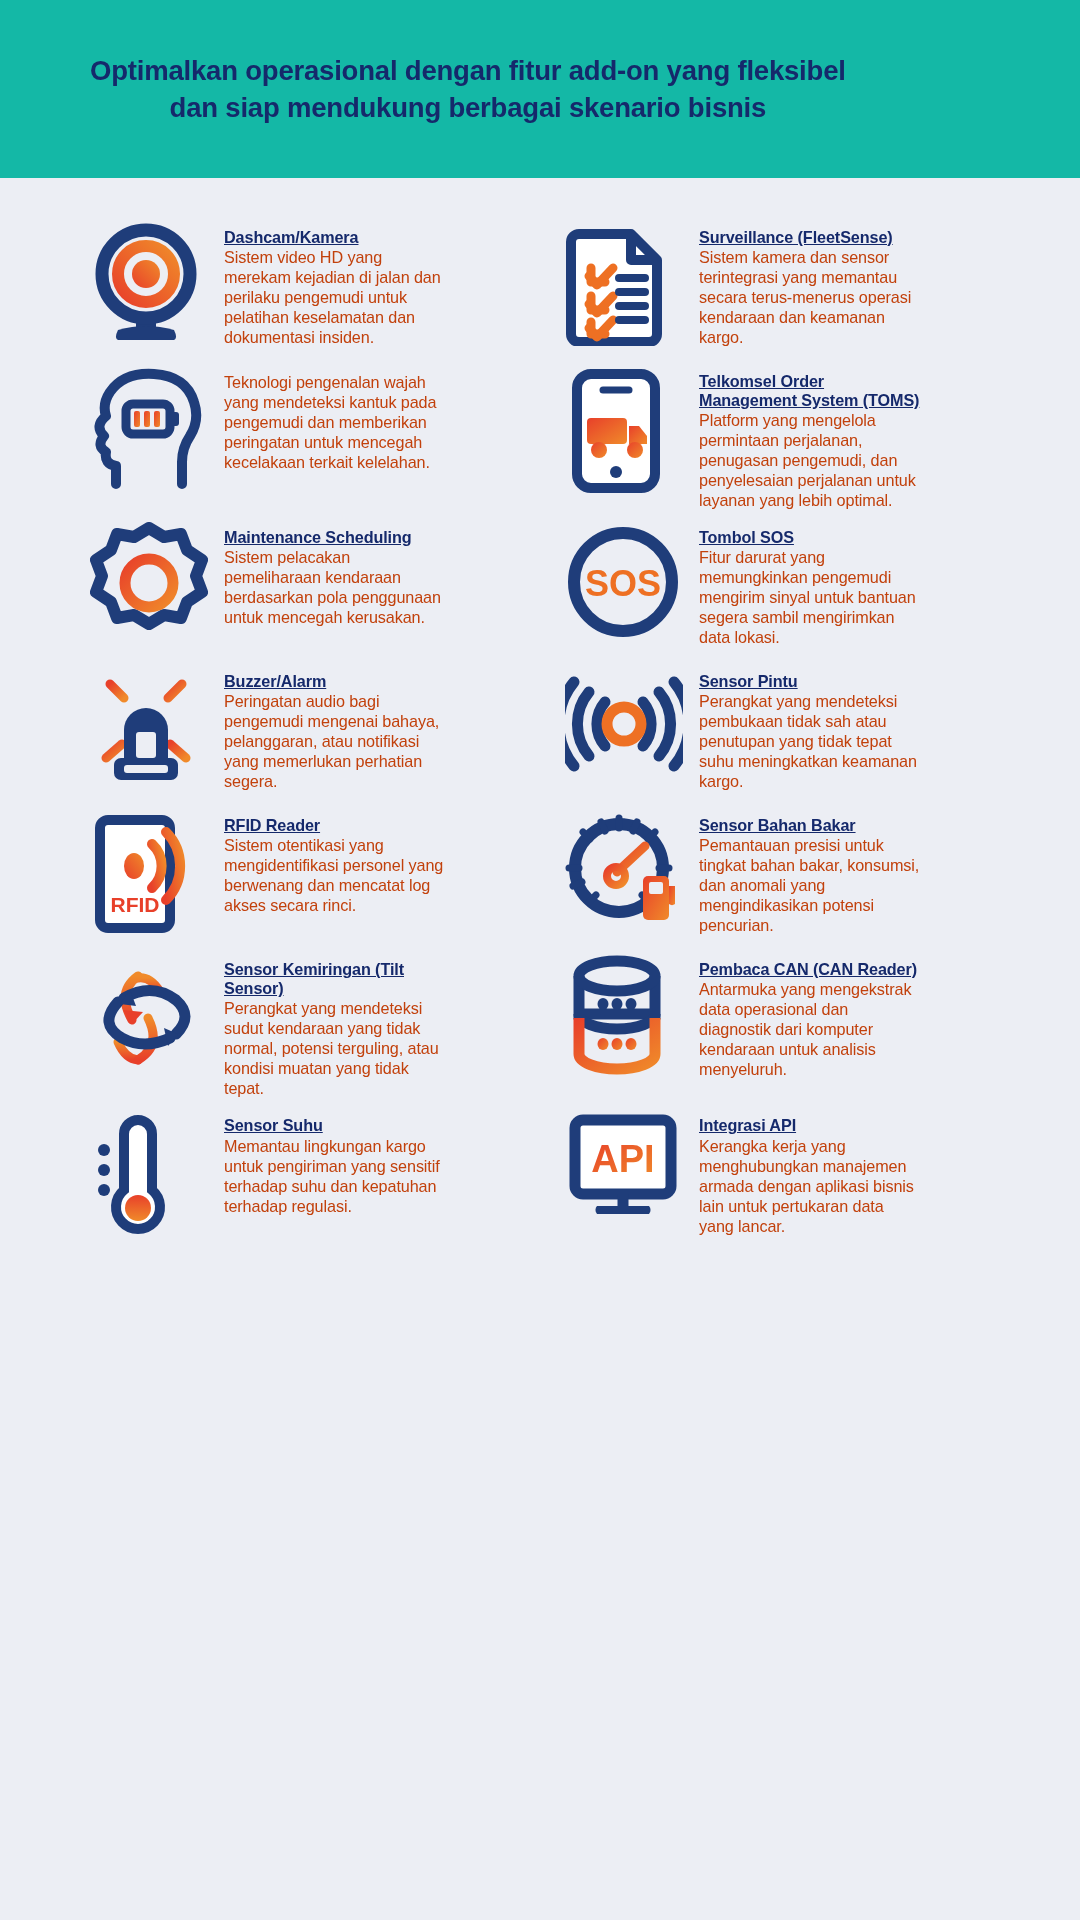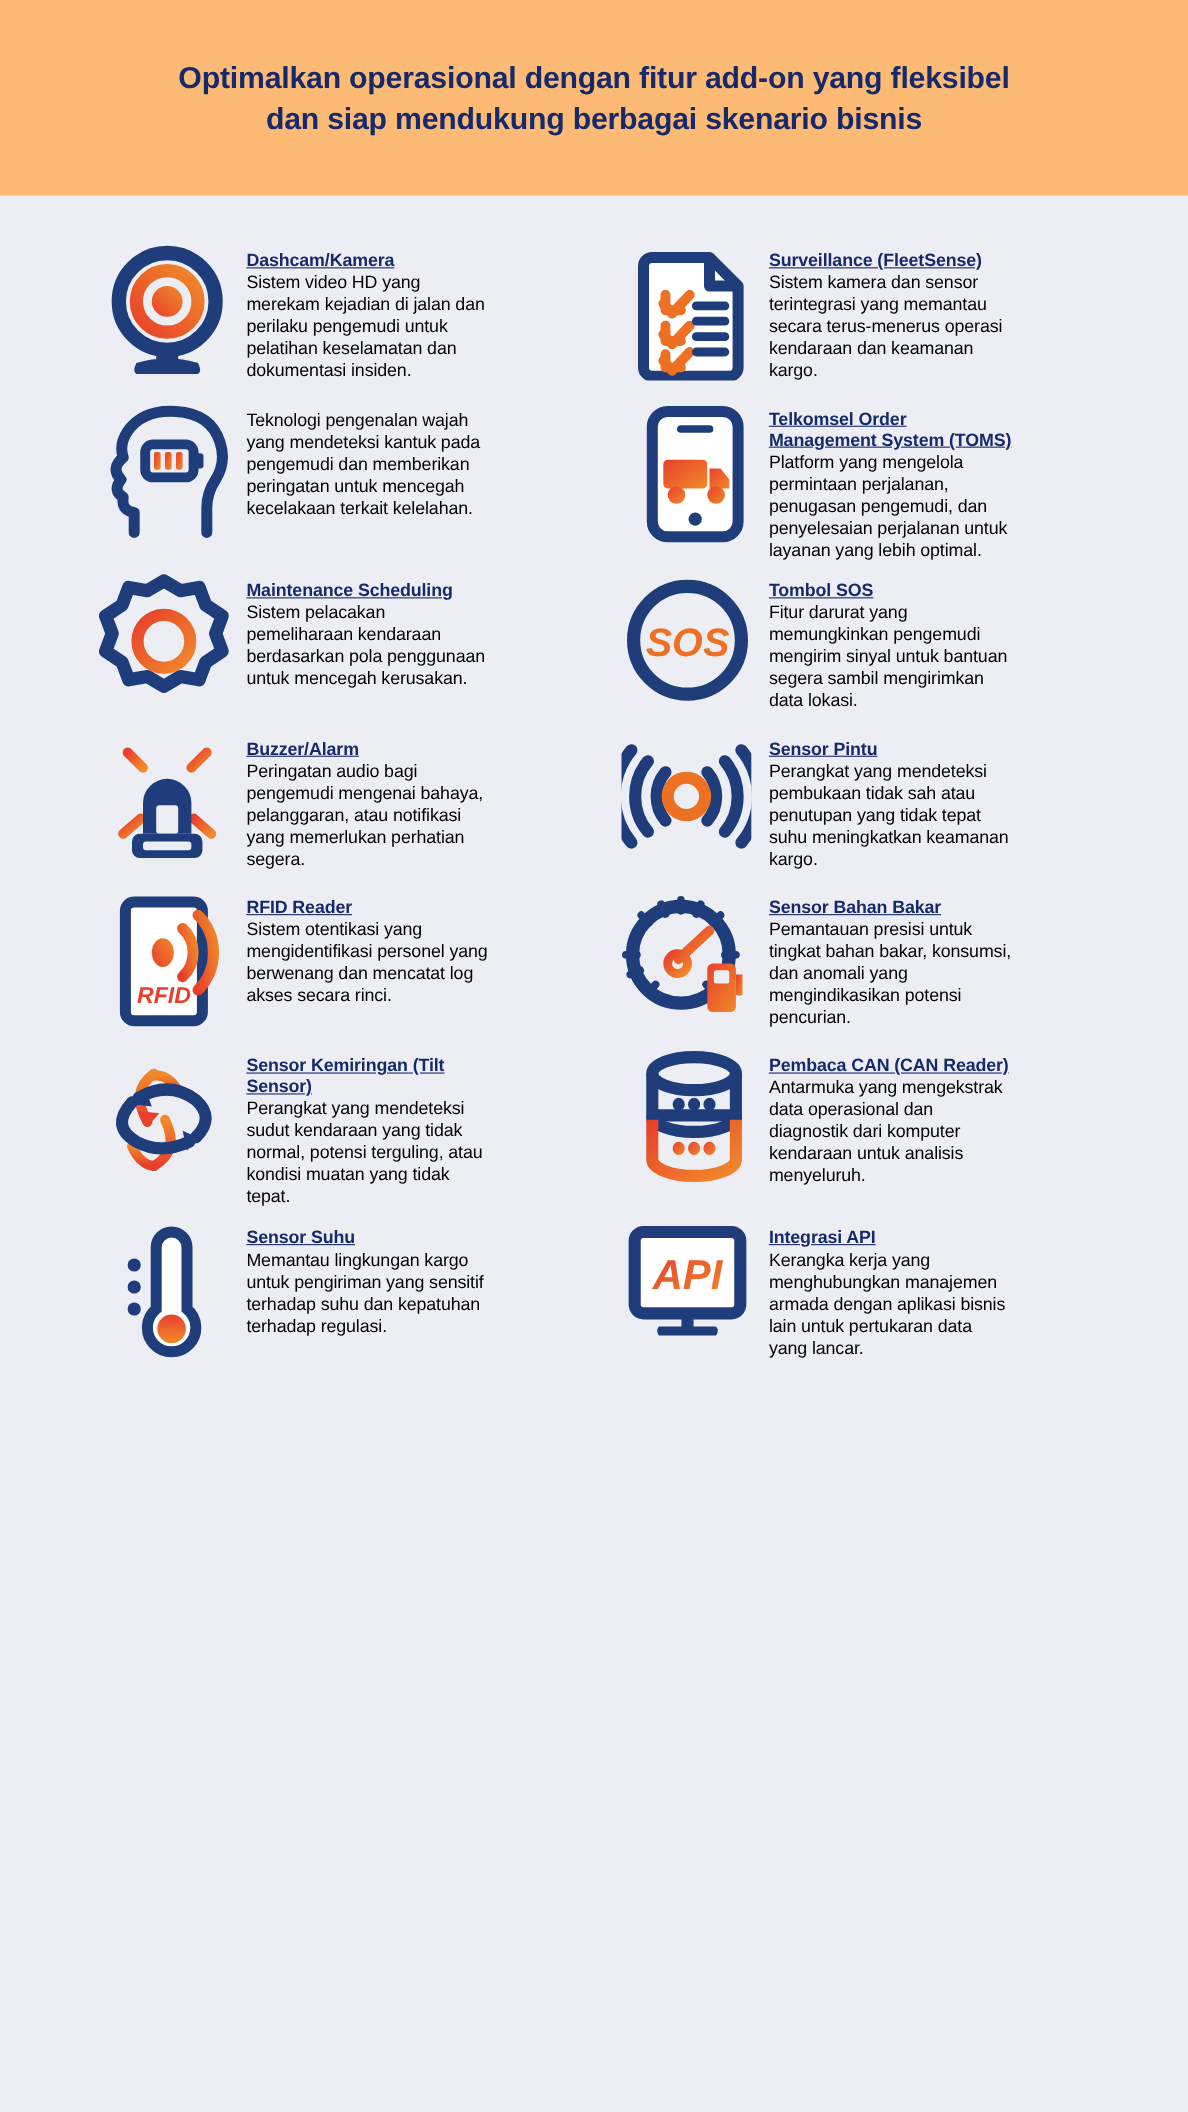--- a/index.html
+++ b/index.html
@@ -12,24 +12,23 @@
   .page {
     position: relative;
     width: 1080px;
     height: 1920px;
     background: #ffffff;
     overflow: hidden;
   }
   .header {
     width: 1080px;
     height: 178px;
-    background: #fdba74;
+    background: #14b8a6;
     display: flex;
     align-items: center;
-    justify-content: center;
     padding: 0 90px;
   }
   .header-title {
     font-size: 27.5px;
     line-height: 1.35;
     font-weight: bold;
     color: #15296b;
     text-align: center;
     letter-spacing: -0.2px;
   }
@@ -49,41 +48,40 @@
     align-items: flex-start;
     gap: 16px;
     padding-bottom: 6px;
   }
   .icon-box {
     width: 118px;
     min-width: 118px;
     height: 138px;
     display: flex;
     align-items: flex-start;
-    justify-content: flex-end;
+    justify-content: flex-start;
     padding-top: 6px;
-    font-style: italic;
   }
   .icon-box svg { display: block; }
   .text-box {
     padding-top: 12px;
     width: 222px;
   }
   .feat-title {
     font-size: 16.2px;
     font-weight: bold;
     color: #15296b;
     line-height: 1.18;
     letter-spacing: -0.1px;
     text-decoration: underline;
   }
   .feat-desc {
     font-size: 16.2px;
     font-weight: normal;
-    color: #000000;
+    color: #c2410c;
     line-height: 1.235;
     letter-spacing: -0.1px;
   }
 </style>
 </head>
 <body>
 
 <div class="page">
 
   <div class="header">

